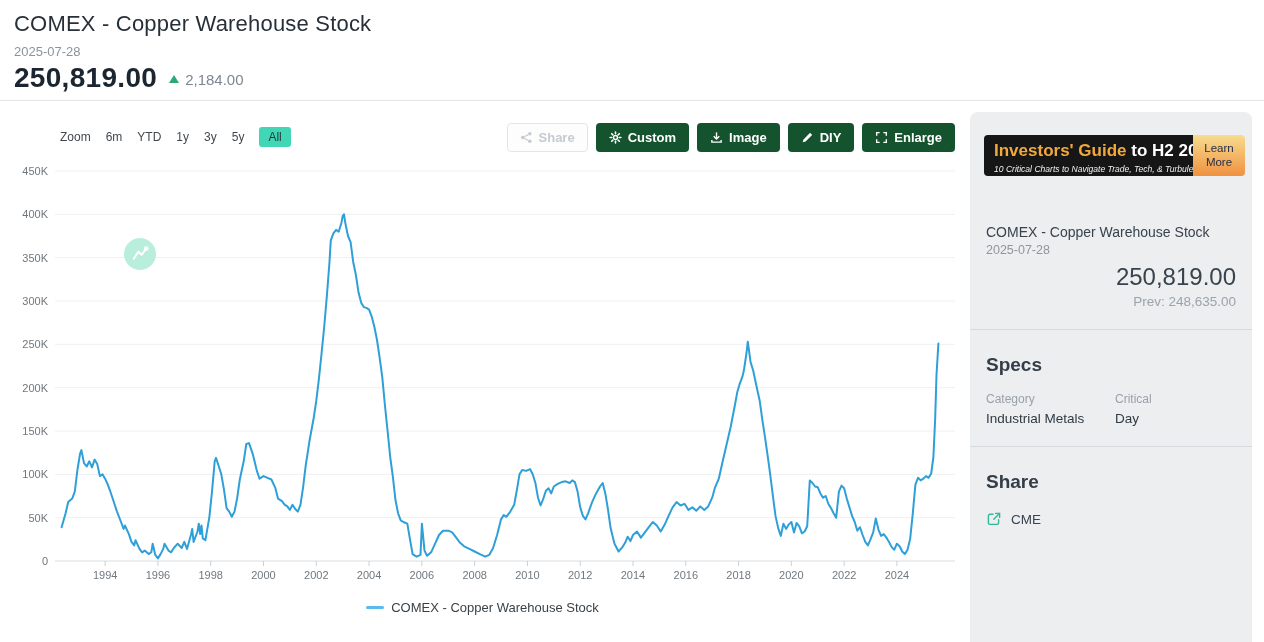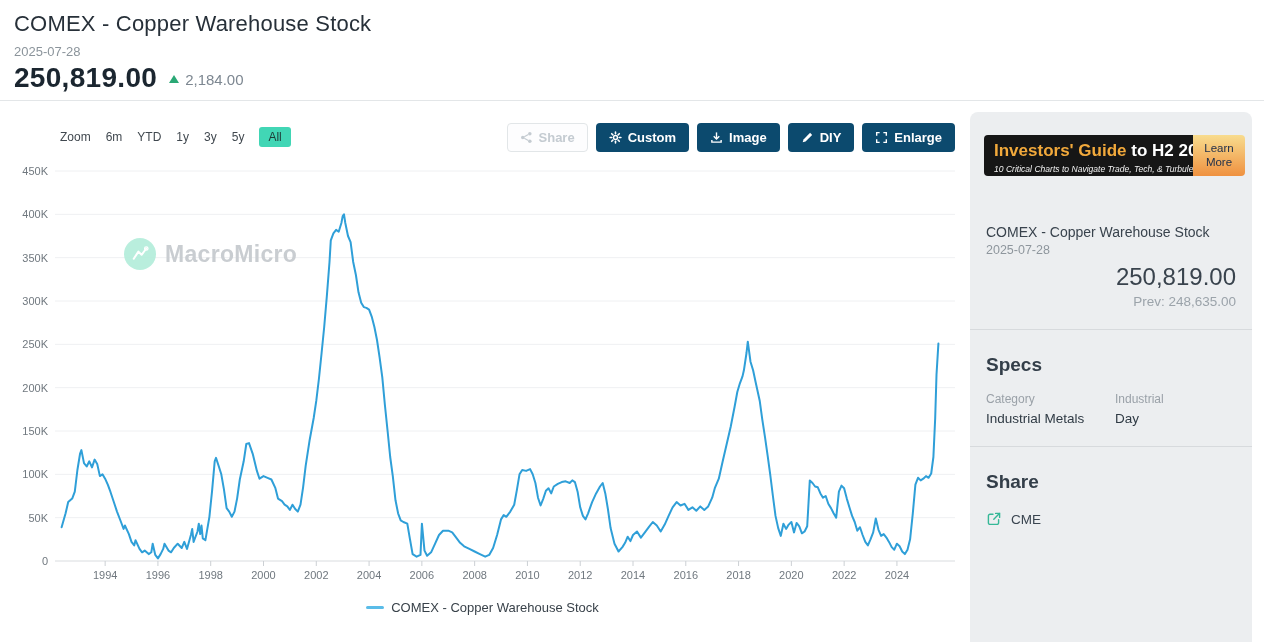--- a/index.html
+++ b/index.html
@@ -21,21 +21,21 @@
   
   .chart-panel { position:absolute; left:0; top:102px; width:965px; height:540px; background:#fff; }
   .range-bar { position:absolute; left:60px; top:25px; display:flex; align-items:center; gap:15px;
     font-size:12px; color:#40484f; }
   .range-item { cursor:pointer; }
   .range-item.active { background:#41d6b5; color:#1e3a36; padding:3px 9px; border-radius:3px; }
   .actions { position:absolute; right:10px; top:21px; display:flex; gap:8px; }
   .act-btn { display:flex; align-items:center; gap:6px; font-size:13px; font-weight:700;
     padding:6px 12px; border-radius:4px; border:1px solid transparent; cursor:pointer; }
   .act-btn.outline { background:#fdfdfe; border-color:#e2e6e8; color:#c4cbd1; }
-  .act-btn.ghost { background:#0c4a6e; color:#ffffff; }
+  .act-btn.ghost { background:#14532d; color:#ffffff; }
   .act-btn svg { display:block; }
 
   #chart-svg { position:absolute; left:0; top:52px; }
   .watermark { position:absolute; left:124px; top:136px; display:flex; align-items:center; gap:9px;
     pointer-events:none; }
   .wm-circle { width:32px; height:32px; border-radius:50%; background:#b2edda; display:flex;
     align-items:center; justify-content:center; opacity:.9; }
   .wm-text { font-size:23px; font-weight:700; color:#c9cdd1; letter-spacing:.3px; }
 
   .legend { position:absolute; left:0; top:498px; width:965px; display:flex;
@@ -215,21 +215,20 @@
         <polyline points="61.6,373.2 65.6,359.3 68.2,348.1 72.2,344.6 74.8,337.7 77.4,316.0 80.1,299.5 81.4,296.1 84.0,309.1 86.7,312.5 89.3,307.3 92.0,313.4 94.6,305.6 97.2,309.9 99.9,322.1 102.5,320.3 105.1,324.7 107.8,330.7 110.4,337.7 114.4,349.8 117.0,357.6 121.0,368.0 123.6,374.9 124.9,371.5 128.9,380.1 131.5,387.9 134.2,391.4 135.5,386.2 139.5,394.9 142.1,398.3 144.7,396.6 148.7,400.1 151.3,398.3 152.7,389.7 155.3,400.9 157.9,404.4 160.6,400.1 163.2,394.9 164.5,389.7 168.5,396.6 171.1,398.3 173.8,394.0 177.7,389.7 181.7,394.0 184.3,387.9 187.0,394.9 190.9,381.0 192.2,374.9 193.6,387.9 197.5,377.5 198.8,369.7 200.2,380.1 201.5,371.5 202.8,384.5 205.4,386.2 209.4,362.8 212.0,337.7 214.7,307.3 216.0,303.9 218.6,311.7 221.3,320.3 223.9,335.1 226.6,354.1 229.2,357.6 231.8,362.8 234.5,357.6 237.1,344.6 239.8,325.5 243.7,307.3 246.3,290.0 249.0,289.1 252.9,300.4 256.9,316.9 259.5,324.7 263.5,322.1 267.5,323.8 271.4,325.5 275.4,334.2 278.0,344.6 282.0,347.2 284.6,350.7 287.3,352.4 289.9,355.9 292.5,350.7 295.2,355.0 297.8,357.6 300.5,350.7 303.1,333.3 305.7,311.7 309.7,285.7 313.7,264.0 316.3,246.7 318.9,225.0 321.6,199.0 324.2,173.0 326.8,142.7 329.5,108.0 330.8,86.3 333.4,79.4 336.1,75.9 338.7,77.7 341.4,69.0 342.7,62.1 344.0,60.3 345.3,69.0 348.0,82.0 350.6,88.1 353.2,108.0 355.9,121.0 358.5,138.3 361.2,148.7 363.8,153.1 366.4,153.9 369.1,155.7 371.7,162.6 374.4,173.0 377.0,186.0 379.6,203.3 382.3,223.3 384.9,251.0 387.6,277.0 390.2,303.0 392.8,322.1 395.5,346.3 398.1,359.3 400.7,366.3 403.4,368.0 407.3,369.7 410.0,385.3 412.6,400.1 416.6,402.7 420.5,400.9 421.9,369.7 424.5,396.6 427.1,401.8 431.1,398.3 435.1,389.7 439.0,381.0 443.0,376.7 448.3,376.7 452.2,378.4 456.2,383.6 460.1,388.8 464.1,392.3 469.4,394.9 474.6,397.5 479.9,400.1 485.2,402.7 489.2,400.9 493.1,394.0 497.1,381.0 501.0,365.4 503.7,361.1 506.3,362.8 510.3,357.6 514.2,350.7 516.9,335.9 519.5,320.3 522.2,316.0 526.1,316.9 530.1,315.1 532.7,320.3 535.4,329.0 538.0,343.7 540.6,351.5 543.3,344.6 545.9,336.8 548.5,334.2 551.2,339.4 553.8,332.5 557.8,329.9 561.7,328.1 565.7,327.3 569.7,329.0 572.3,326.4 574.9,328.1 577.6,337.7 580.2,353.3 582.9,361.9 585.5,365.4 588.1,359.3 592.1,348.1 596.1,339.4 600.0,332.5 602.7,329.0 605.3,339.4 607.9,355.0 610.6,374.1 614.5,389.7 618.5,397.5 622.4,393.1 625.1,388.8 627.7,382.7 630.4,387.1 633.0,381.0 637.0,377.5 640.9,383.6 644.9,378.4 648.8,373.2 652.8,368.0 656.8,371.5 660.7,377.5 664.7,370.6 668.6,361.9 672.6,353.3 676.6,348.1 680.5,351.5 684.5,349.8 688.4,355.9 692.4,353.3 696.3,356.7 700.3,352.4 704.3,355.9 708.2,352.4 712.2,343.7 714.8,334.2 718.8,324.7 722.7,307.3 726.7,290.0 730.7,272.7 734.6,252.7 737.3,238.0 739.9,229.3 742.5,222.4 743.9,216.3 746.5,199.0 747.8,187.7 750.5,207.7 753.1,216.3 755.7,228.5 759.7,246.7 762.3,265.7 765.0,283.1 767.6,301.3 770.2,320.3 772.9,342.0 775.5,361.9 778.2,374.1 780.8,381.9 783.4,369.7 786.1,374.9 788.7,370.6 791.4,368.0 794.0,378.4 796.6,368.9 799.3,372.3 801.9,379.3 804.6,377.5 807.2,372.3 809.8,326.4 812.5,329.0 815.1,332.5 817.8,333.3 820.4,339.4 823.0,343.7 825.7,342.0 828.3,349.8 831.0,354.1 833.6,359.3 836.2,363.7 838.9,337.7 841.5,331.6 844.1,334.2 846.8,344.6 849.4,353.3 852.1,361.9 854.7,368.0 857.3,376.7 860.0,373.2 862.6,381.0 865.3,387.9 867.9,391.4 870.5,385.3 873.2,378.4 875.8,364.5 878.5,375.8 881.1,381.9 883.7,380.1 886.4,383.6 889.0,387.9 891.7,393.1 894.3,395.7 896.9,389.7 899.6,392.3 902.2,397.5 904.9,400.1 907.5,395.7 910.1,385.3 912.8,359.3 915.4,330.7 918.0,323.8 920.7,326.4 923.3,324.7 926.0,322.1 928.6,323.8 931.2,319.5 933.4,303.0 935.2,264.0 936.5,220.7 938.4,189.6" fill="none" stroke="#2f9fd8" stroke-width="2" stroke-linejoin="round" stroke-linecap="round"></polyline>
       </svg>
 
     <div class="watermark">
       <span class="wm-circle">
         <svg width="22" height="22" viewBox="0 0 28 28">
           <polyline points="6,20 12,11 16,15 22,7" fill="none" stroke="#ffffff" stroke-width="2.6" stroke-linecap="round" stroke-linejoin="round"></polyline>
           <circle cx="22" cy="7" r="2.2" fill="none" stroke="#ffffff" stroke-width="1.6"></circle>
         </svg>
       </span>
-      <span class="wm-text">MacroMicro</span>
     </div>
 
     <div class="legend">
       <span class="legend-swatch" id="legend-swatch" style="background: rgb(90, 188, 232);"></span>
       <span class="legend-label">COMEX - Copper Warehouse Stock</span>
     </div>
   </div>
 
   <div class="sidebar">
     <div class="banner">
@@ -253,21 +252,21 @@
     </div>
 
     <div class="side-section">
       <div class="side-heading">Specs</div>
       <div class="specs-grid" id="specs-grid">
           <div>
             <div class="spec-label">Category</div>
             <div class="spec-value">Industrial Metals</div>
           </div>
           <div>
-            <div class="spec-label">Industrial</div>
+            <div class="spec-label">Critical</div>
             <div class="spec-value">Day</div>
           </div>
         </div>
     </div>
 
     <div class="side-section">
       <div class="side-heading">Share</div>
       <div class="source-row">
         <svg width="16" height="16" viewBox="0 0 16 16">
           <path d="M7 3.2H4A1.6 1.6 0 0 0 2.4 4.8v7A1.6 1.6 0 0 0 4 13.4h7a1.6 1.6 0 0 0 1.6-1.6V8.8" fill="none" stroke="#35b897" stroke-width="1.4" stroke-linecap="round"></path>

